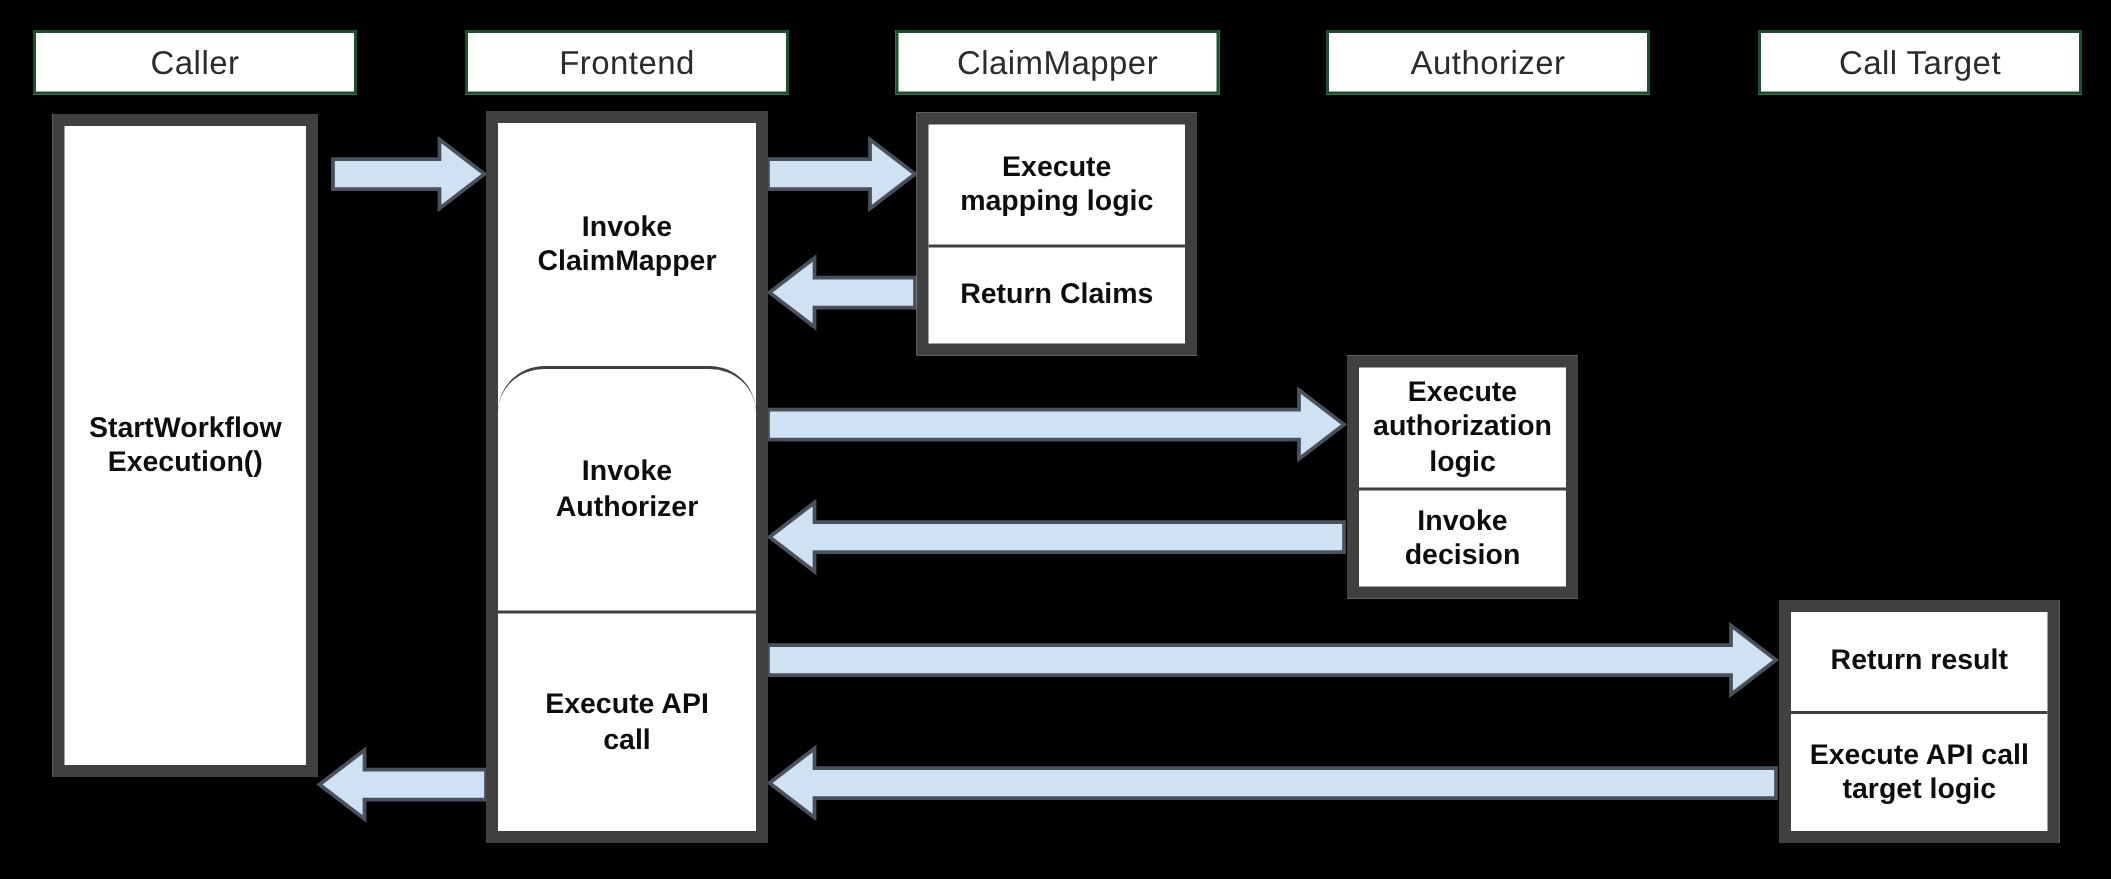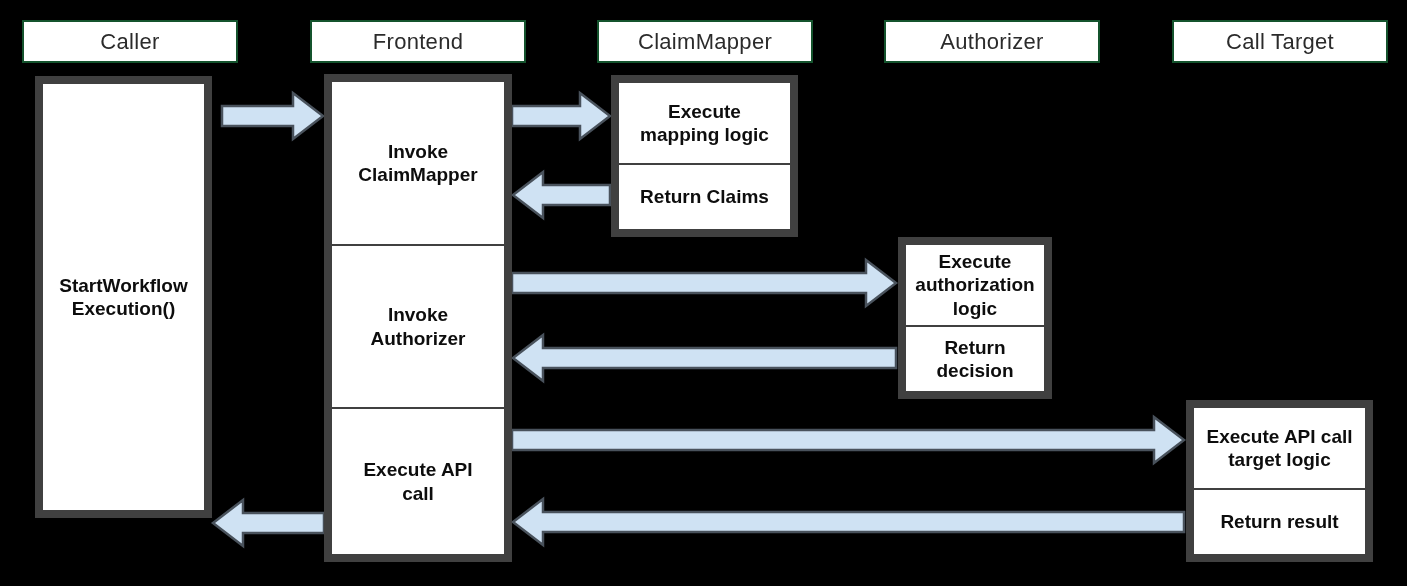--- a/index.html
+++ b/index.html
@@ -34,21 +34,21 @@
   .caller-box{left:35px;top:76px;width:177px;height:442px;display:flex;}
   .caller-box .section{padding:0 12px;}
   .frontend-box{left:324px;top:74px;width:188px;height:488px;display:flex;flex-direction:column;}
   .frontend-box .section{padding:0 18px;}
   .action-box{display:flex;flex-direction:column;}
   .action-box .section{padding:0 8px;}
   .claimmapper-box{left:611px;top:75px;width:187px;height:162px;}
   .authorizer-box{left:898px;top:237px;width:154px;height:162px;}
   .calltarget-box{left:1186px;top:400px;width:187px;height:162px;}
   .fe-s1{height:162px;}
-  .fe-s2{height:163px;}
+  .fe-s2{height:163px;border-radius:31px;}
   .fe-s3{flex:1;}
   .half-top{height:80px;}
   .half-bot{flex:1;}
 </style>
 </head>
 <body>
 
 <div class="stage">
 
   <svg class="arrows" viewBox="0 0 1407 586" xmlns="http://www.w3.org/2000/svg">
@@ -78,21 +78,21 @@
     <div class="section fe-s3">Execute API call</div>
   </div>
 
   <div class="body-box action-box claimmapper-box">
     <div class="section half-top">Execute mapping logic</div>
     <div class="section half-bot">Return Claims</div>
   </div>
 
   <div class="body-box action-box authorizer-box">
     <div class="section half-top">Execute authorization logic</div>
-    <div class="section half-bot">Return decision</div>
+    <div class="section half-bot">Invoke decision</div>
   </div>
 
   <div class="body-box action-box calltarget-box">
+    <div class="section half-bot">Return result</div>
     <div class="section half-top">Execute API call target logic</div>
-    <div class="section half-bot">Return result</div>
   </div>
 
 </div>
 
 </body></html>

